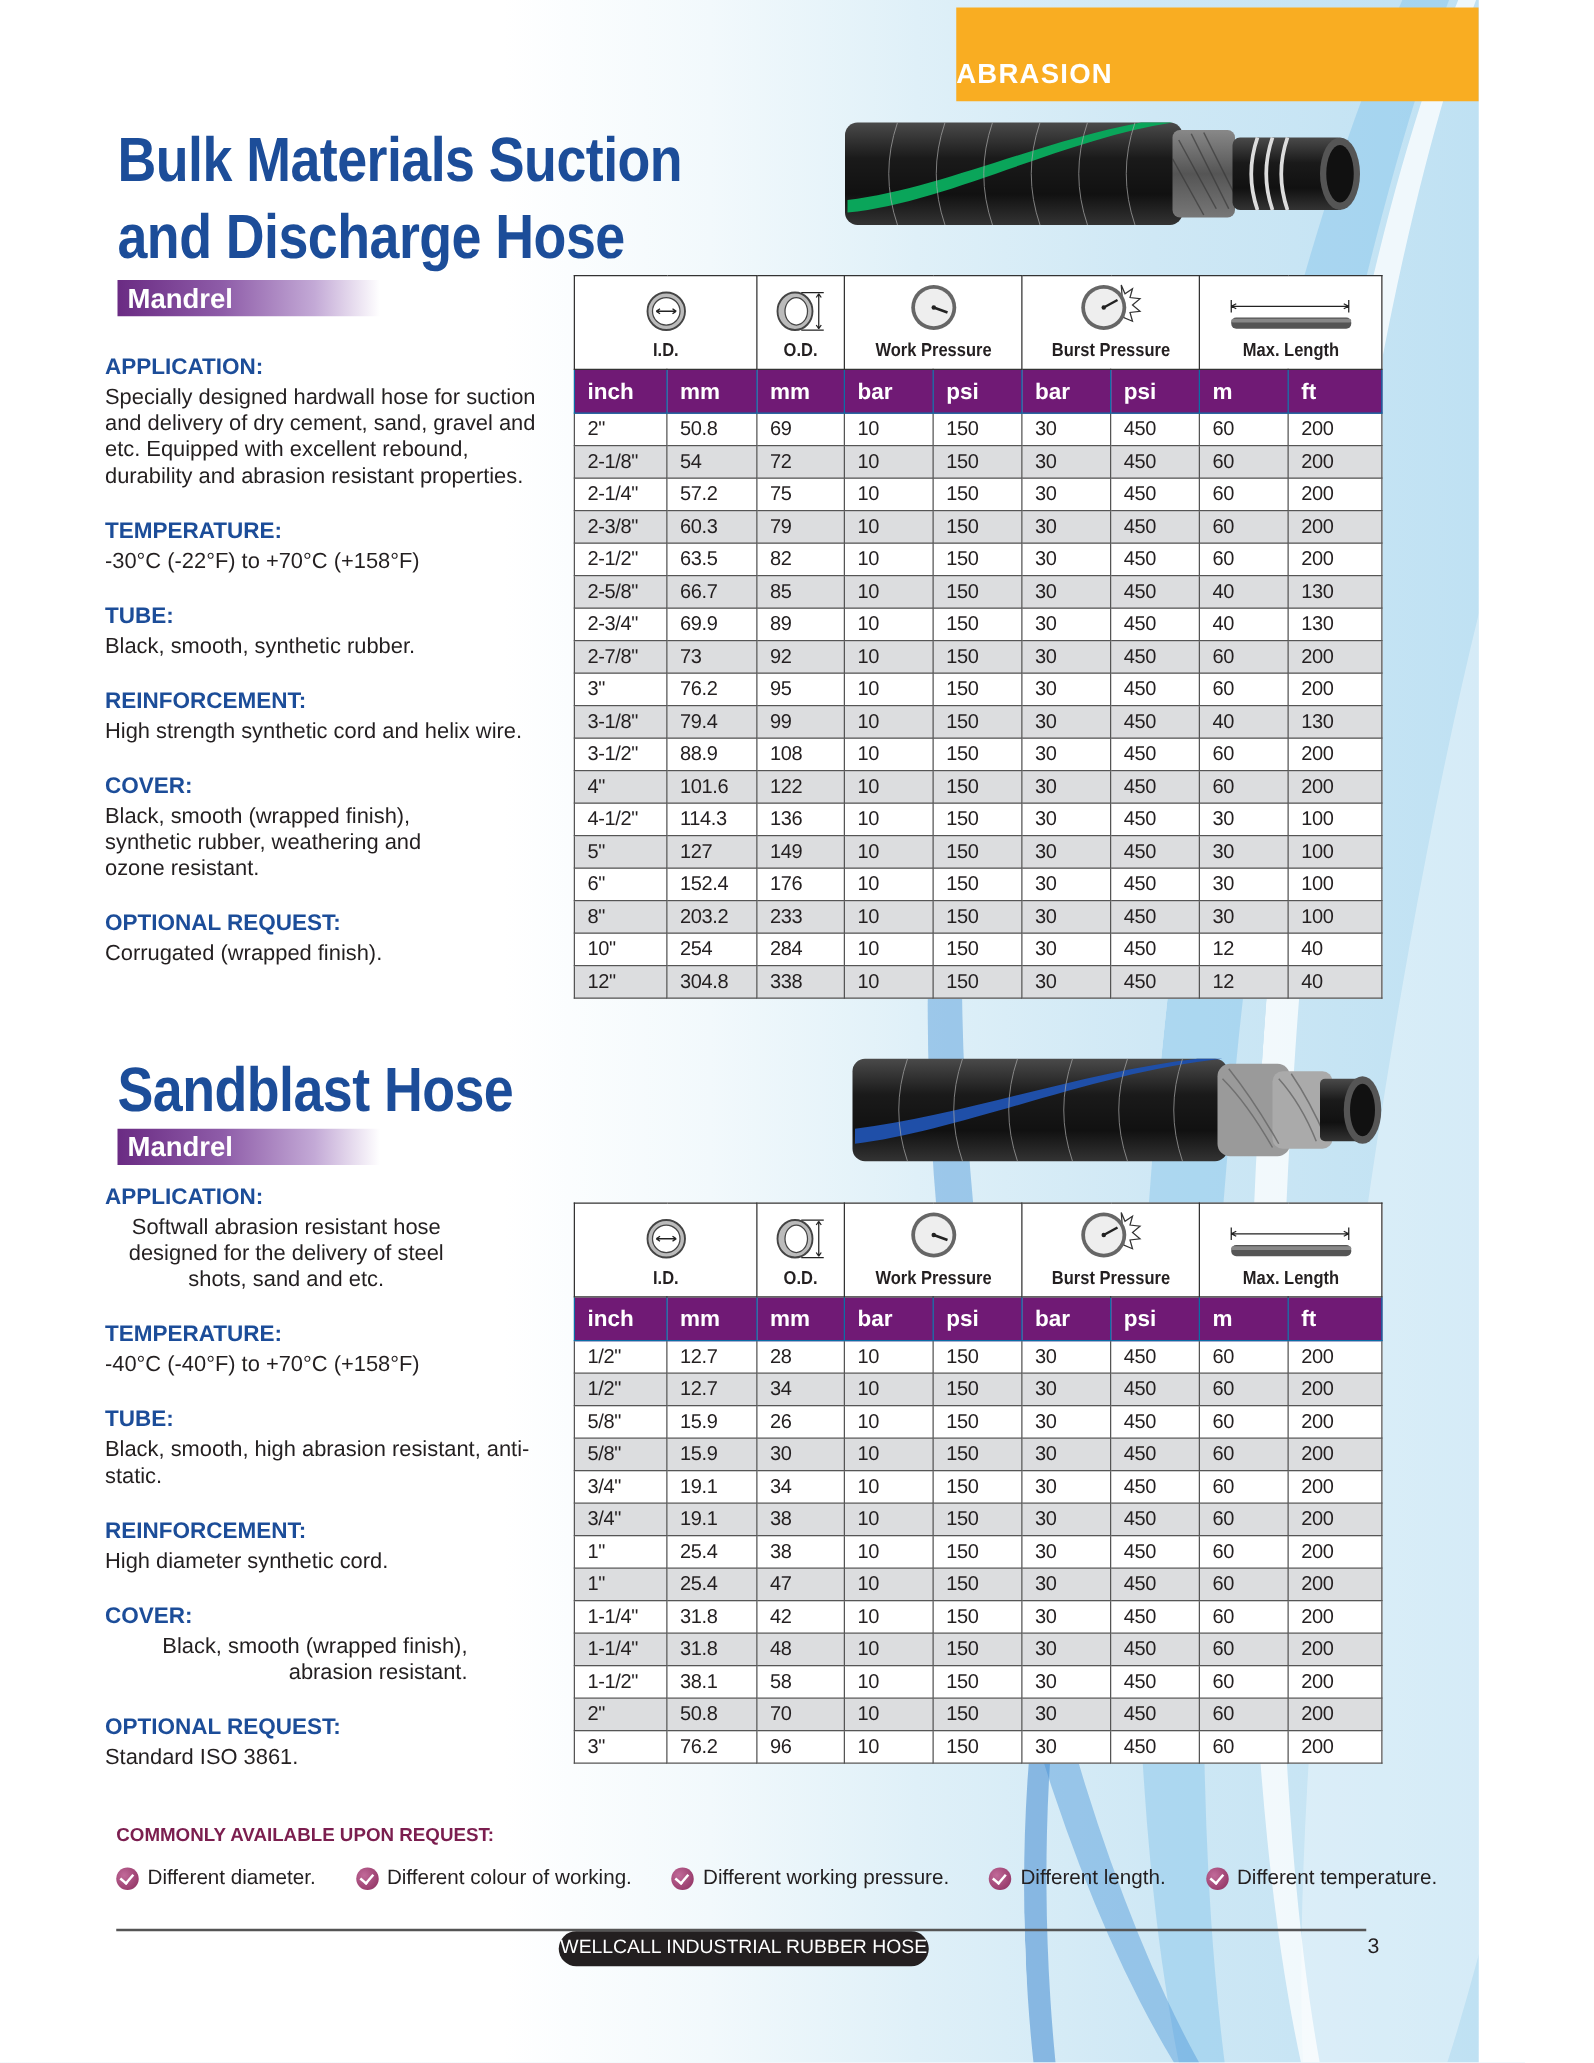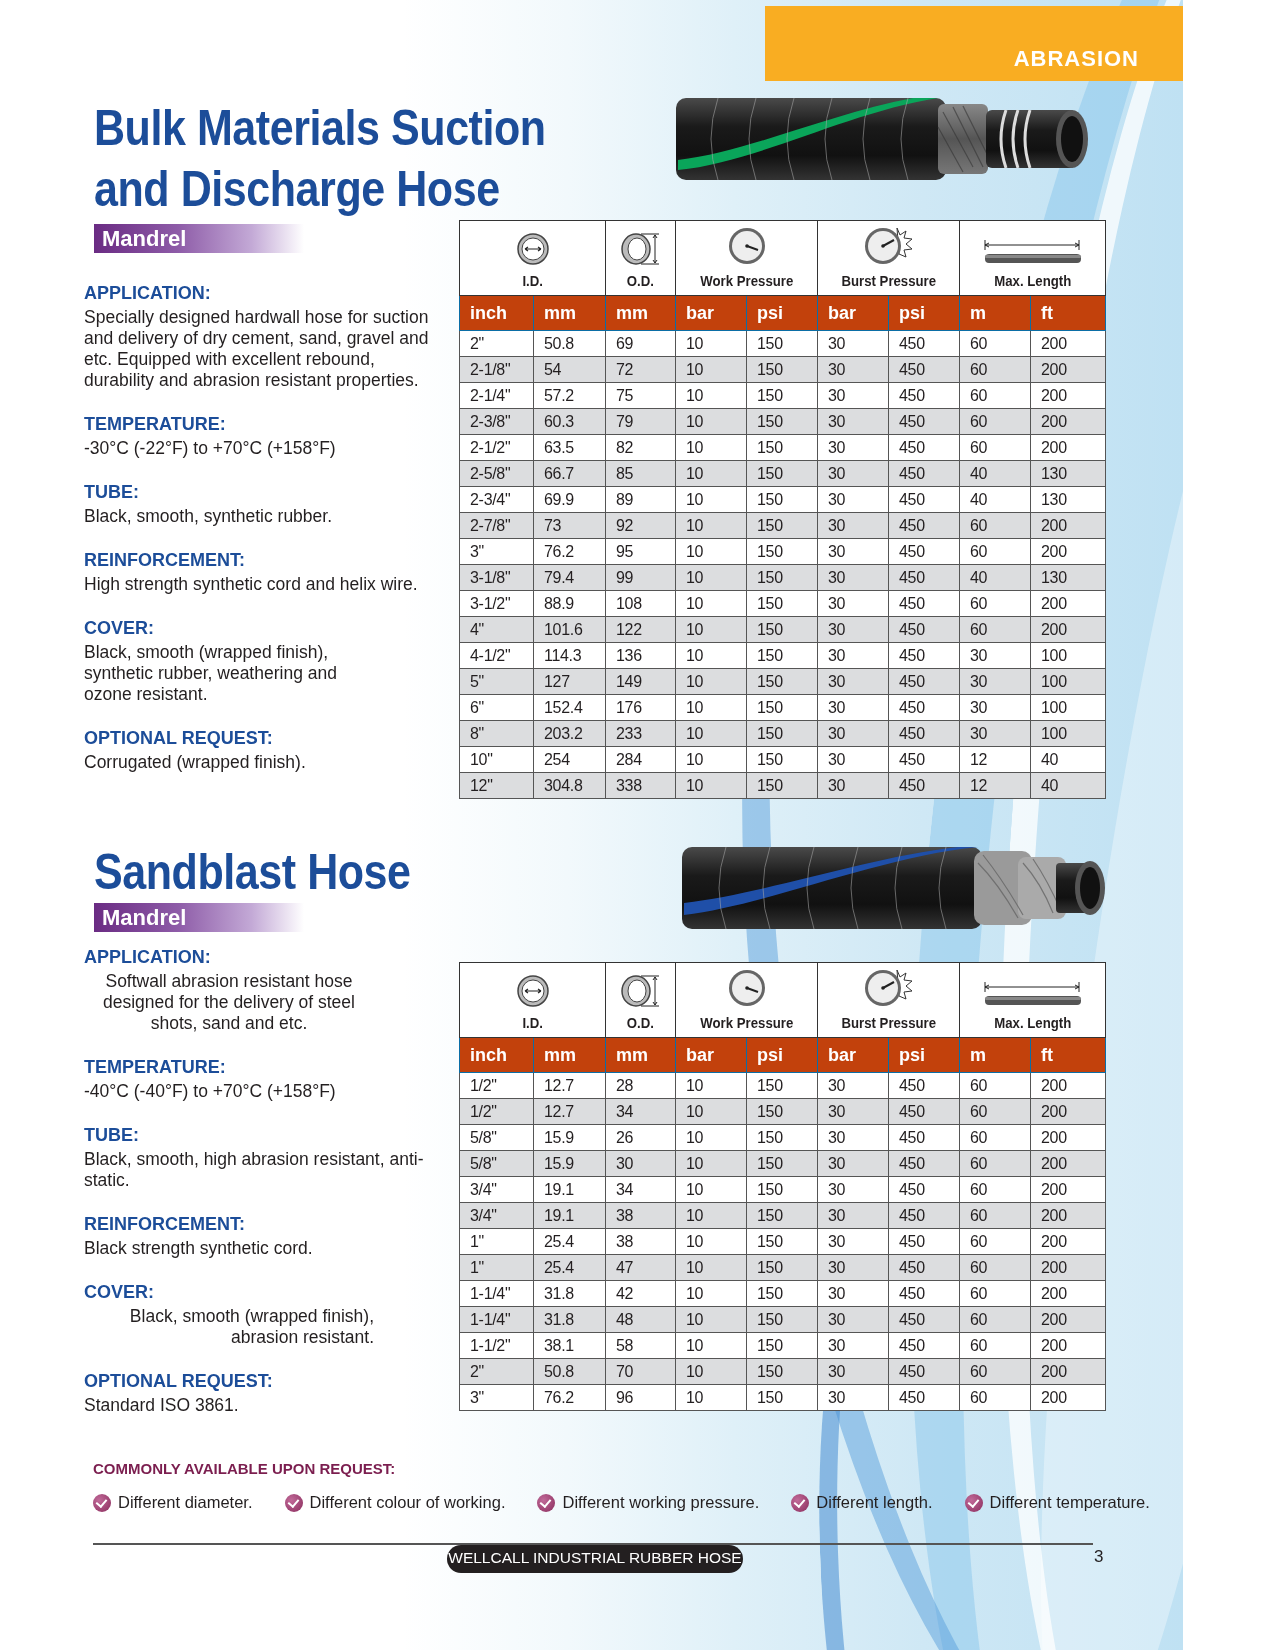--- a/index.html
+++ b/index.html
@@ -9,40 +9,40 @@
   .page { position: absolute; left: 0; top: 0; width: 1183px; height: 1650px; overflow: hidden;
     background: linear-gradient(90deg, #ffffff 0%, #ffffff 34%, #f2f9fc 48%, #dff0f8 62%, #cfe8f5 78%, #bfe1f3 100%); }
   .wave { position: absolute; border-radius: 50%; pointer-events: none; }
   .w1 { left: 930px; top: -200px; width: 520px; height: 2100px; border-left: 60px solid rgba(130,195,235,0.45); transform: rotate(6deg); }
   .w2 { left: 1010px; top: -150px; width: 420px; height: 2000px; border-left: 26px solid rgba(255,255,255,0.75); transform: rotate(4deg); }
   .w3 { left: 760px; top: 300px; width: 520px; height: 1500px; border-left: 30px solid rgba(90,160,220,0.5); transform: rotate(-8deg); }
   .w4 { left: 820px; top: 1100px; width: 300px; height: 900px; border-left: 18px solid rgba(70,140,210,0.55); transform: rotate(-2deg); }
   .w5 { left: 1090px; top: 200px; width: 200px; height: 1600px; background: rgba(255,255,255,0.35); transform: rotate(8deg); }
 
   .banner { position: absolute; left: 765px; top: 6px; width: 418px; height: 75px; background: #f9ad22;
-    color: #fff; font-weight: bold; font-size: 22px; letter-spacing: 1px; text-align: right; padding: 40px 44px 0 0; }
+    color: #fff; font-weight: bold; font-size: 22px; letter-spacing: 1px; padding: 40px 44px 0 0; }
 
   .title { position: absolute; left: 94px; color: #1c4d99; font-weight: bold; font-size: 50px; line-height: 61px; letter-spacing: -0.5px; transform: scaleX(0.86); transform-origin: left top; }
   .mandrel { position: absolute; left: 94px; width: 210px; height: 29px; color: #fff; font-weight: bold; font-size: 22px; padding-left: 8px; line-height: 29px;
     background: linear-gradient(90deg, #6a2b83 0%, #8e5ca8 40%, #c3a9d6 75%, rgba(255,255,255,0) 100%); }
 
   .spec { position: absolute; left: 84px; width: 360px; }
   .spec h3 { color: #1c4d99; font-size: 18px; font-weight: bold; margin-bottom: 3px; line-height: 22px; }
   .spec p { font-size: 17.5px; line-height: 21px; color: #231f20; margin-bottom: 22px; }
 
   .hose { position: absolute; }
 
   table.specs { position: absolute; left: 459px; width: 646px; border-collapse: collapse; table-layout: fixed; background: #fff;
     border: 1.5px solid #222; }
   table.specs td, table.specs th { border: 1px solid #555; font-size: 16px; font-weight: normal; text-align: left; padding-left: 10px; height: 26px; }
   table.specs thead tr.icons th { height: 74px; text-align: right; padding: 0; vertical-align: bottom; background: #fff; border-color: #333; }
   .ic-wrap { display: flex; flex-direction: column; align-items: center; justify-content: flex-end; height: 74px; }
   .ic-wrap svg { margin-bottom: 6px; }
   .ic-label { font-weight: bold; font-size: 15px; transform: scaleX(0.88); margin-bottom: 6px; }
-  table.specs thead tr.units th { background: #c2410c; color: #fff; font-weight: bold; font-size: 18px; height: 35px; border-color: #0b6ea6; }
+  table.specs thead tr.units th { background: #701a75; color: #fff; font-weight: bold; font-size: 18px; height: 35px; border-color: #0b6ea6; }
   table.specs tbody tr:nth-child(even) td { background: #dcdddf; }
   table.specs tbody td { font-size: 16px; letter-spacing: -0.3px; }
 
   .common { position: absolute; left: 93px; top: 1460px; }
   .common h4 { color: #7b1e4f; font-size: 15px; font-weight: bold; margin-bottom: 16px; }
   .common ul { list-style: none; display: flex; gap: 32px; }
   .common li { display: flex; align-items: center; font-size: 16.5px; color: #231f20; }
   .check { width: 18px; height: 18px; border-radius: 50%; background: radial-gradient(circle at 35% 35%, #c16a99, #8a2c5c); margin-right: 7px; position: relative; display: inline-block; }
   .check::after { content: ""; position: absolute; left: 5px; top: 3px; width: 5px; height: 8px; border: solid #fff; border-width: 0 2px 2px 0; transform: rotate(40deg); }
 
@@ -437,21 +437,21 @@
   </svg>
 
   <div class="spec" style="top:946px;">
     <h3>APPLICATION:</h3>
     <p style="width:290px;text-align:center;">Softwall abrasion resistant hose designed for the delivery of steel shots, sand and etc.</p>
     <h3>TEMPERATURE:</h3>
     <p>-40°C (-40°F) to +70°C (+158°F)</p>
     <h3>TUBE:</h3>
     <p style="width:345px;">Black, smooth, high abrasion resistant, anti-static.</p>
     <h3>REINFORCEMENT:</h3>
-    <p>Black strength synthetic cord.</p>
+    <p>High diameter synthetic cord.</p>
     <h3>COVER:</h3>
     <p style="width:290px;text-align:right;">Black, smooth (wrapped finish), abrasion resistant.</p>
     <h3>OPTIONAL REQUEST:</h3>
     <p>Standard ISO 3861.</p>
   </div>
 
   <table class="specs" id="table-1" style="top:962px;">
     <colgroup>
       <col style="width:74px">
         <col style="width:72px">

